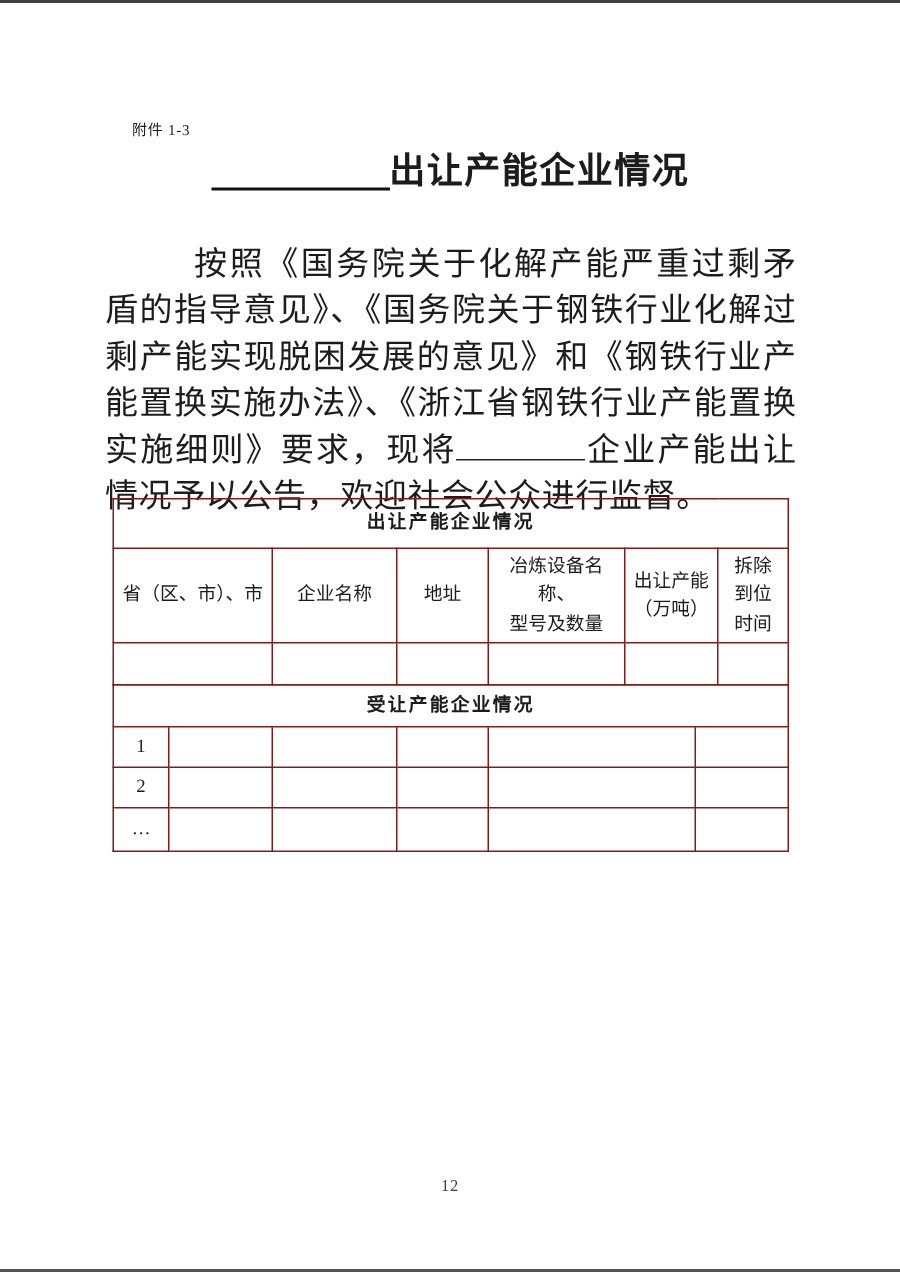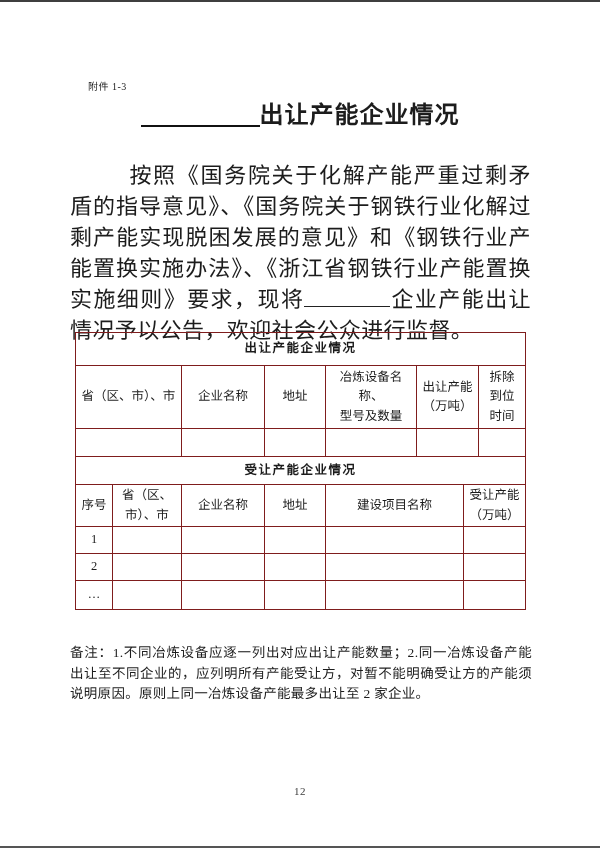--- a/index.html
+++ b/index.html
@@ -174,30 +174,20 @@
           <col style="width:69px">
           <col style="width:83px">
         <col style="width:61px">
           <col style="width:138px">
           <col style="width:62px">
       </colgroup>
       <tbody>
           <tr style="height:28px">
         <td colspan="6" class="section-cell">受让产能企业情况</td>
       </tr>
-      <tr style="height:42px">
-        <td class="hdr">序号</td>
-        <td class="hdr">省（区、
-市）、市</td>
-        <td class="hdr">企业名称</td>
-        <td class="hdr">地址</td>
-        <td class="hdr">建设项目名称</td>
-        <td class="hdr">受让产能
-（万吨）</td>
-      </tr>
       <tr style="height:27px">
         <td class="rowlabel">1</td>
         <td></td>
         <td></td>
         <td></td>
         <td></td>
         <td></td>
       </tr>
       <tr style="height:27px">
         <td class="rowlabel">2</td>
@@ -213,17 +203,16 @@
         <td></td>
         <td></td>
         <td></td>
         <td></td>
       </tr>
     </tbody>
       </table>
 
   </div>
 
-  <p class="note">备注：1.不同冶炼设备应逐一列出对应出让产能数量；2.同一冶炼设备产能出让至不同企业的，应列明所有产能受让方，对暂不能明确受让方的产能须说明原因。原则上同一冶炼设备产能最多出让至 2 家企业。</p>
 
   <div class="pagenum">12</div>
 
 </div>
 
 </body></html>

